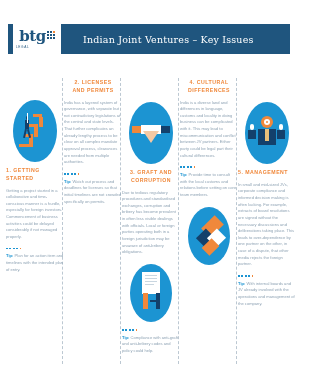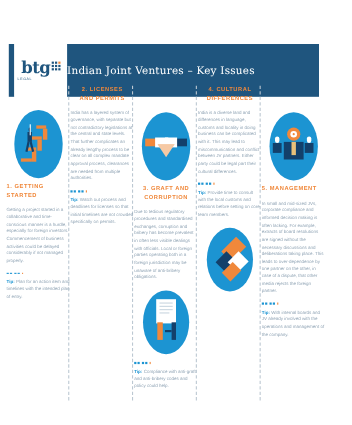--- a/index.html
+++ b/index.html
@@ -5,42 +5,42 @@
   html,body{margin:0;padding:0;}
   body{
     width:298px;height:386px;overflow:hidden;background:#ffffff;
     font-family:"Liberation Sans",sans-serif;
     -webkit-font-smoothing:antialiased;
   }
   .page{position:relative;width:298px;height:386px;background:#fff;}
 
   
   .header{
-    position:absolute;left:8px;top:40px;width:282px;height:48px;
+    position:absolute;left:8px;top:24px;width:282px;height:30px;
     display:flex;align-items:stretch;
   }
   .hdr-accent{width:5px;background:#1f557e;flex:0 0 5px;}
   .hdr-logo{
     width:48px;background:#ffffff;flex:0 0 48px;
     display:flex;flex-direction:column;align-items:center;justify-content:center;
   }
   .logo-wrap{display:flex;align-items:flex-start;line-height:1;}
   .logo-btg{
     font-family:"DejaVu Serif",serif;font-weight:bold;font-size:15px;
     color:#1f557e;letter-spacing:-0.5px;
   }
   .logo-dots{display:grid;grid-template-columns:repeat(3,2px);gap:1px;margin-left:1px;margin-top:2px;}
   .logo-dots i{width:2px;height:2px;display:block;background:#1f557e;}
   .logo-dots i.o{background:#f0883b;}
   .logo-legal{
     font-size:3.2px;letter-spacing:0.6px;color:#1f557e;margin-top:1px;
     font-family:"Liberation Sans",sans-serif;align-self:flex-start;margin-left:3px;
   }
   .hdr-bar{
-    flex:1;background:#1f557e;display:flex;align-items:center;padding-left:0;
+    flex:1;background:#1f557e;display:flex;align-items:center;padding-left:22px;
   }
   .hdr-title{
     font-family:"DejaVu Serif",serif;color:#ffffff;font-size:9.5px;letter-spacing:0.2px;
   }
 
   
   .grid{position:absolute;left:0;top:74px;width:298px;height:300px;}
 
   .col{position:absolute;top:0;width:58px;}
   .c1{left:6px;}

